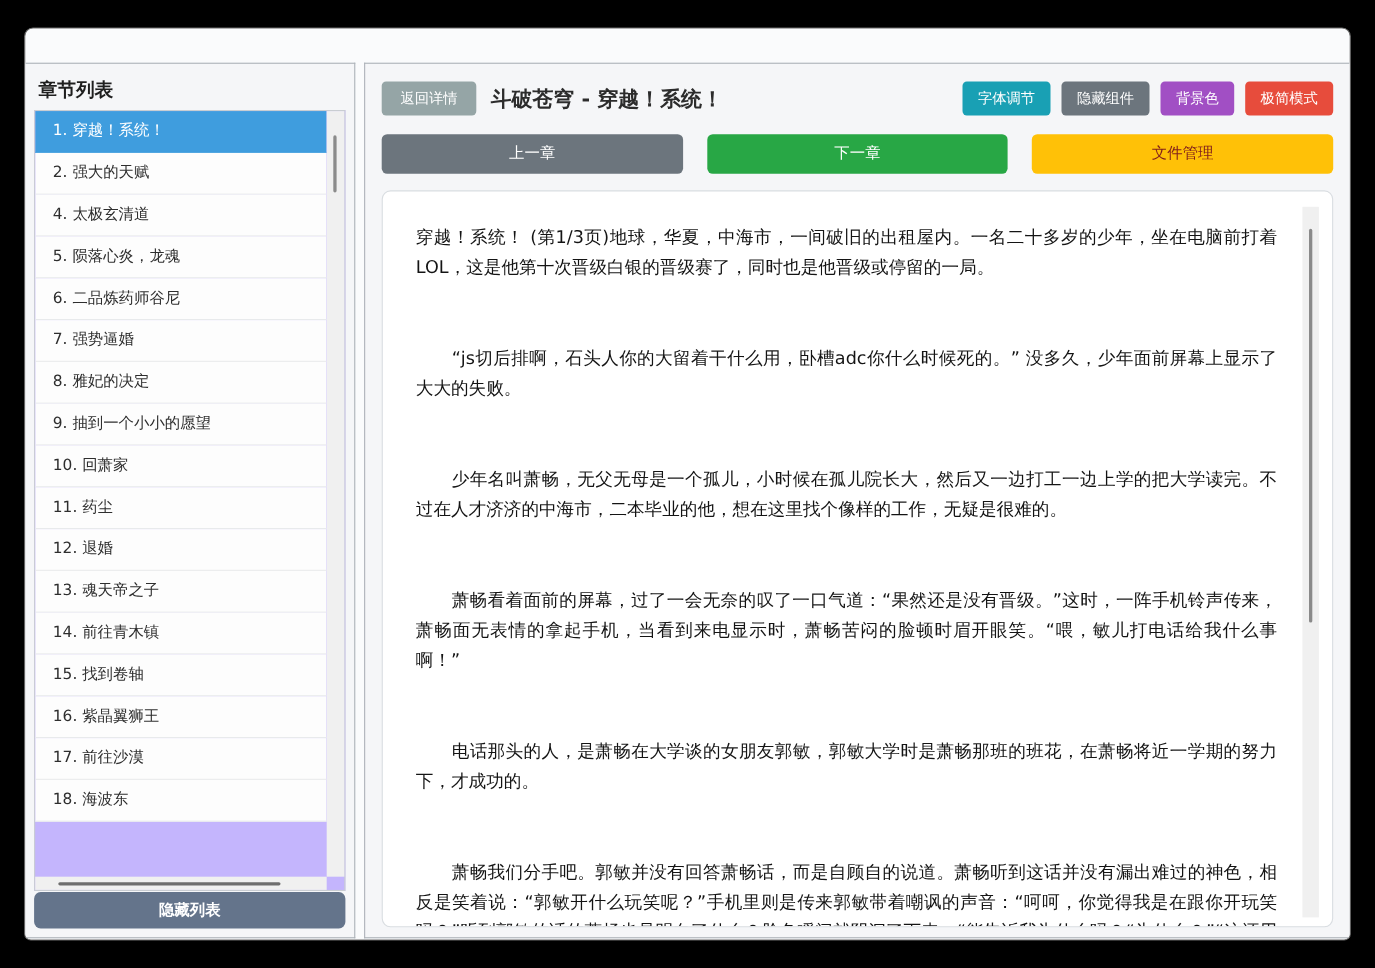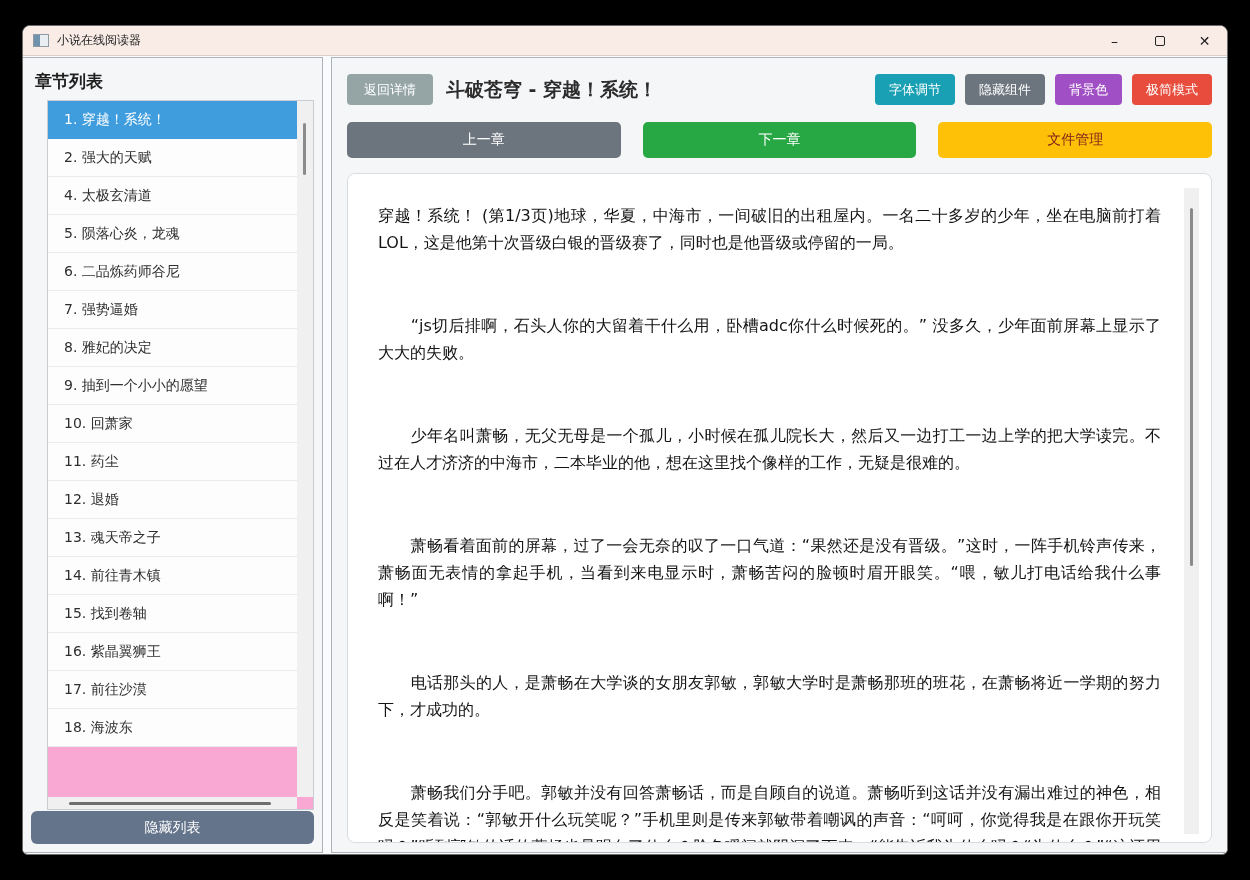--- a/index.html
+++ b/index.html
@@ -22,34 +22,34 @@
 
   
   .main { position: absolute; top: 31px; left: 0; right: 0; bottom: 0; }
   .panel { position: absolute; top: 0; bottom: 1px; background: #f5f6f8; border: 1px solid #adb2b8; }
   .left-panel  { left: 0; width: 300px; border-left: none; }
   .right-panel { left: 308px; right: 0; border-right: none; }
 
   
   .sidebar-header { font-size: 17px; font-weight: bold; color: #1f1f1f; padding: 12px 0 0 12px; }
   .list-box { position: absolute; left: 8px; right: 8px; top: 42px; height: 710px;
-    background: #f9a8d4; border: 1px solid #c9cdd2; margin-left: 16px; }
+    background: #c4b5fd; border: 1px solid #c9cdd2; }
   .list-items { position: absolute; left: 0; right: 16px; top: 0; bottom: 12px; overflow: hidden; }
   .chapter-item { height: 38px; line-height: 37px; padding-left: 16px; font-size: 14px;
     color: #2e2e2e; background: #fdfdfd; border-bottom: 1px solid #e8eaec; white-space: nowrap; }
   .chapter-item.selected { background: #3f9dde; color: #fff; border-bottom-color: #3f9dde; }
   .vscroll { position: absolute; right: 0; top: 0; bottom: 12px; width: 16px; background: #f0f0f0; }
   .vscroll .thumb { position: absolute; left: 6px; width: 3px; background: #8b8b8b; border-radius: 2px; }
   .list-box .vscroll .thumb { top: 22px; height: 52px; }
   .hscroll { position: absolute; left: 0; right: 16px; bottom: 0; height: 12px; background: #f0f0f0; }
   .hscroll .thumb { position: absolute; top: 5px; height: 3px; left: 21px; width: 202px;
     background: #6e6e6e; border-radius: 2px; }
   .hide-list-btn { position: absolute; left: 8px; right: 8px; bottom: 8px; height: 33px;
     background: #64748b; color: #fff; font-size: 14px; border: none; border-radius: 6px;
-    display: flex; align-items: center; justify-content: center; cursor: pointer; }
+    display: flex; align-items: center; justify-content: center; cursor: pointer; font-weight: bold; }
 
   
   .reader-header { position: absolute; left: 15px; right: 15px; top: 16px; height: 31px;
     display: flex; align-items: center; }
   .btn { border: none; border-radius: 4px; color: #fff; font-size: 13px; height: 31px;
     padding: 0 14px; cursor: pointer; font-family: inherit; }
   .back-btn { background: #95a5a6; width: 86px; }
   .chapter-title { font-size: 19px; font-weight: bold; color: #2c2c2c; margin-left: 13px; flex: 1;
     white-space: nowrap; overflow: hidden; }
   .toolbar { display: flex; gap: 10px; }
@@ -76,35 +76,20 @@
   .para { margin-bottom: 56px; text-align: justify; }
   .para:last-child { margin-bottom: 0; }
   .content-card .vscroll { top: 14px; bottom: 8px; right: 12px; width: 15px; }
   .content-card .vscroll .thumb { top: 20px; height: 358px; background: #8a8a8a; }
 </style>
 </head>
 <body>
 
 <div class="window">
 
-  <div class="titlebar">
-    <div class="app-icon"></div>
-    <div class="titlebar-text">小说在线阅读器</div>
-    <div class="win-controls">
-      <div class="win-btn">
-          <span>–</span>
-        </div>
-      <div class="win-btn">
-          <span class="maximize-glyph"></span>
-        </div>
-      <div class="win-btn">
-          <span>✕</span>
-        </div>
-    </div>
-  </div>
 
   <div class="main">
 
     <div class="panel left-panel">
       <div class="sidebar-header">章节列表</div>
 
       <div class="list-box">
         <div class="list-items">
           <div class="chapter-item selected">1. 穿越！系统！</div>
           <div class="chapter-item">2. 强大的天赋</div>

